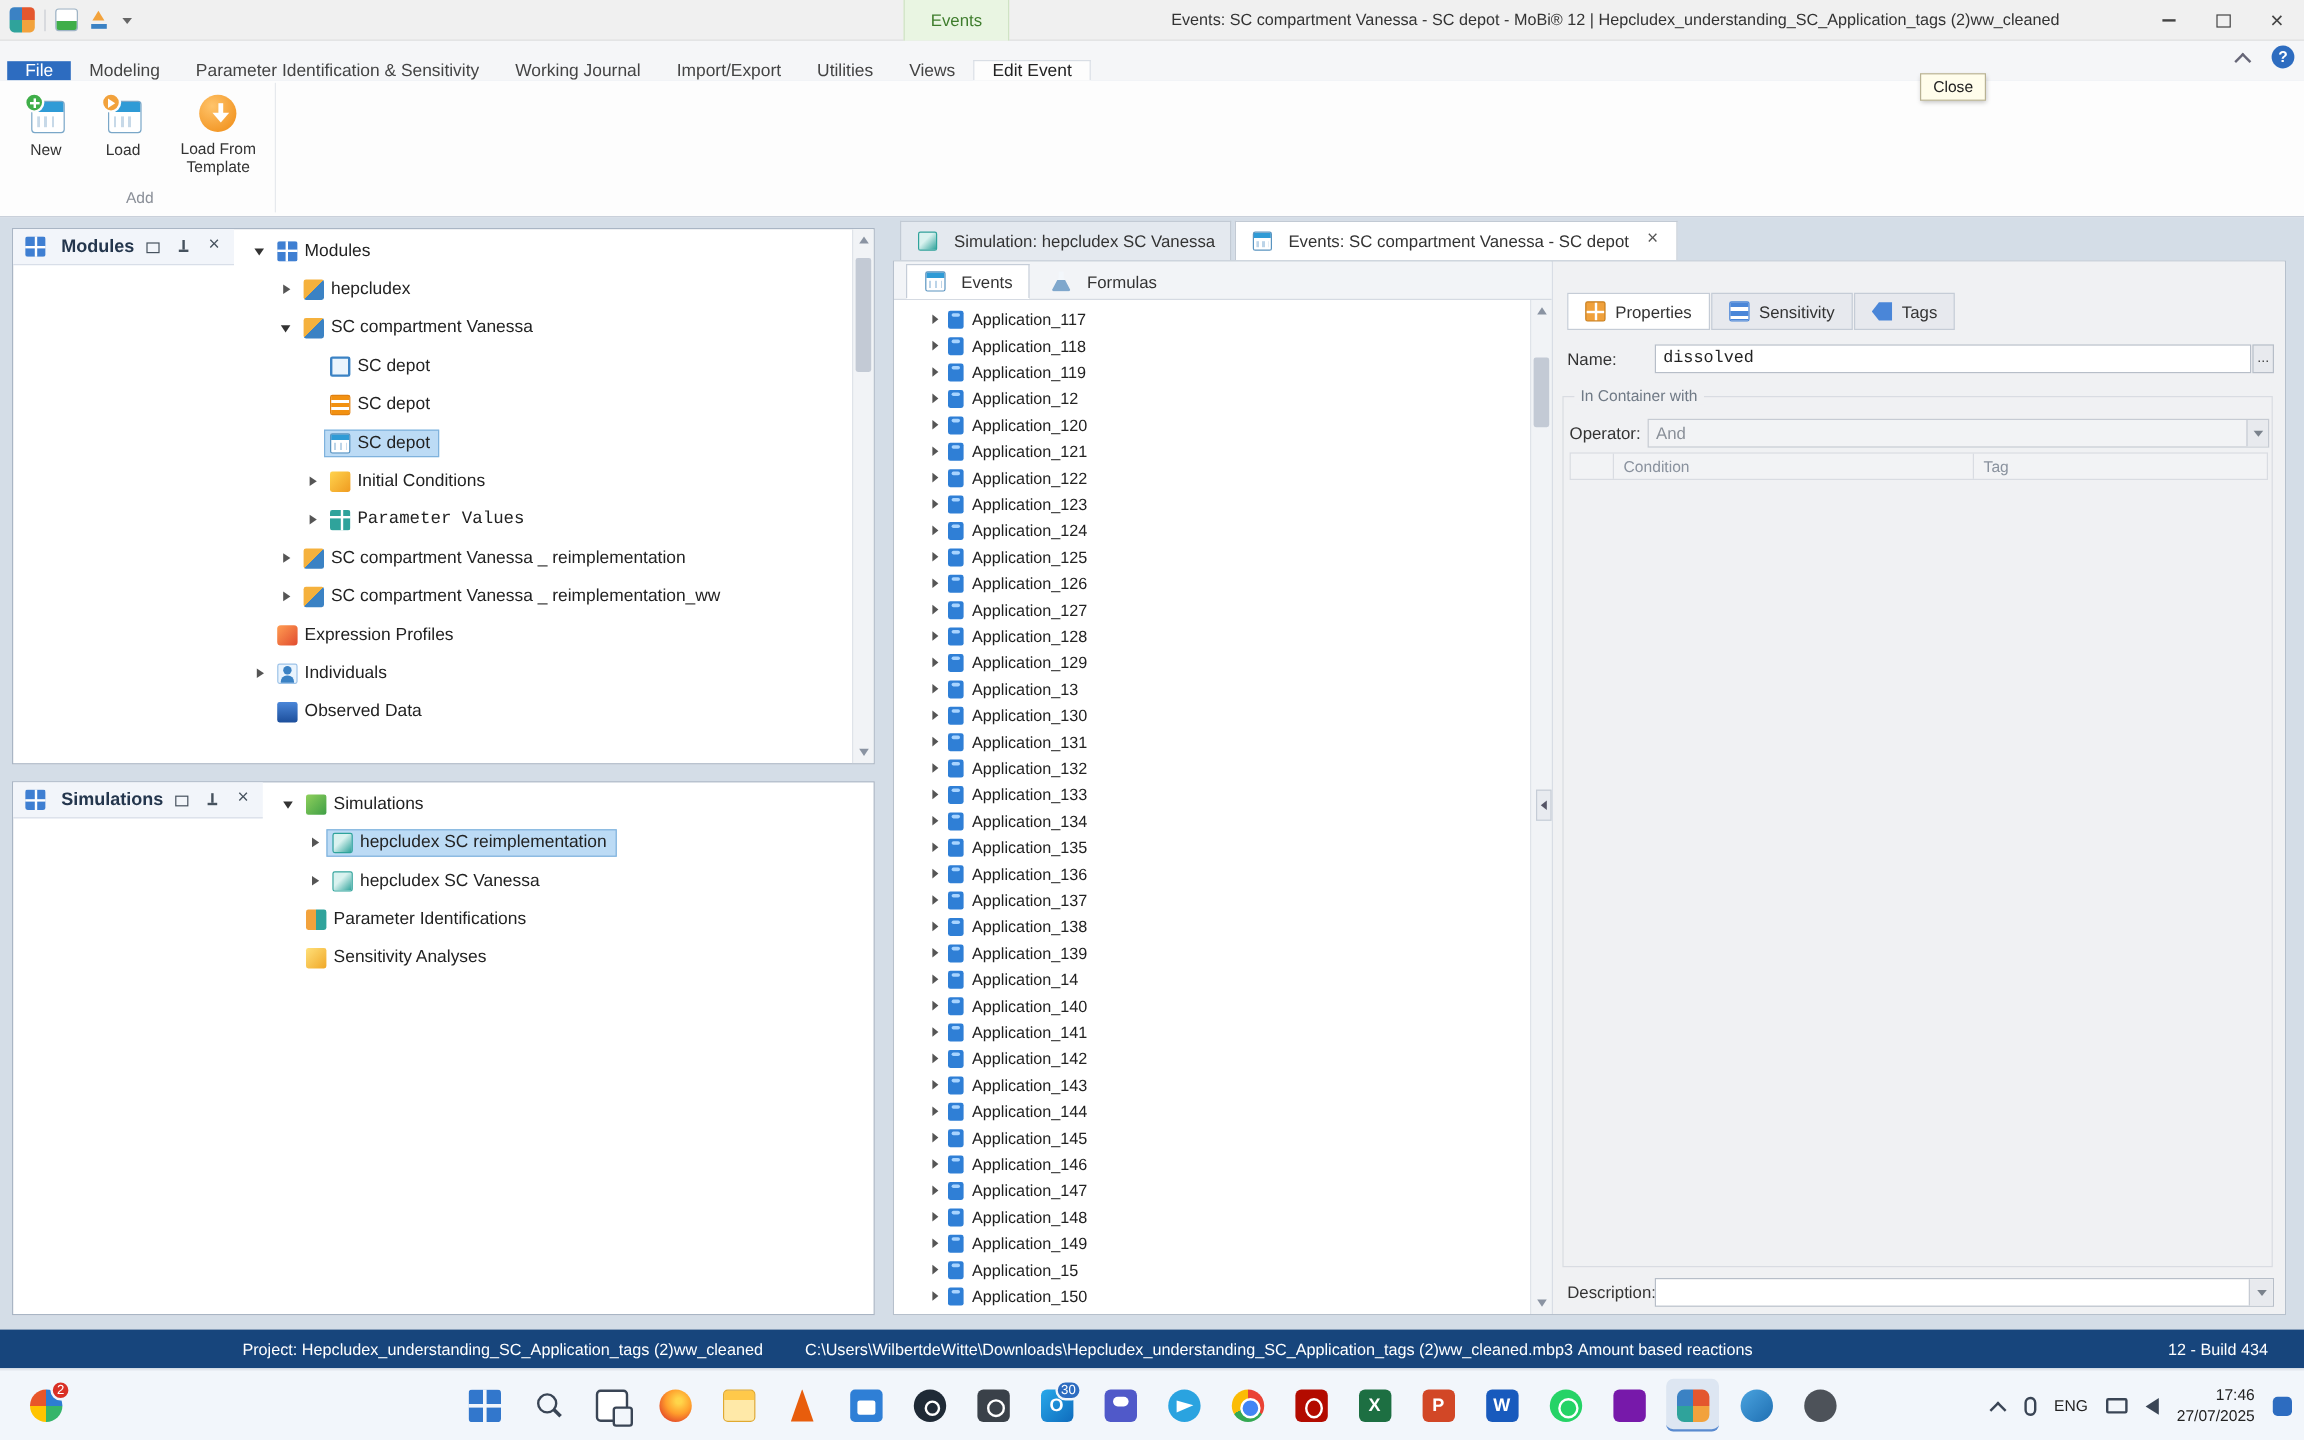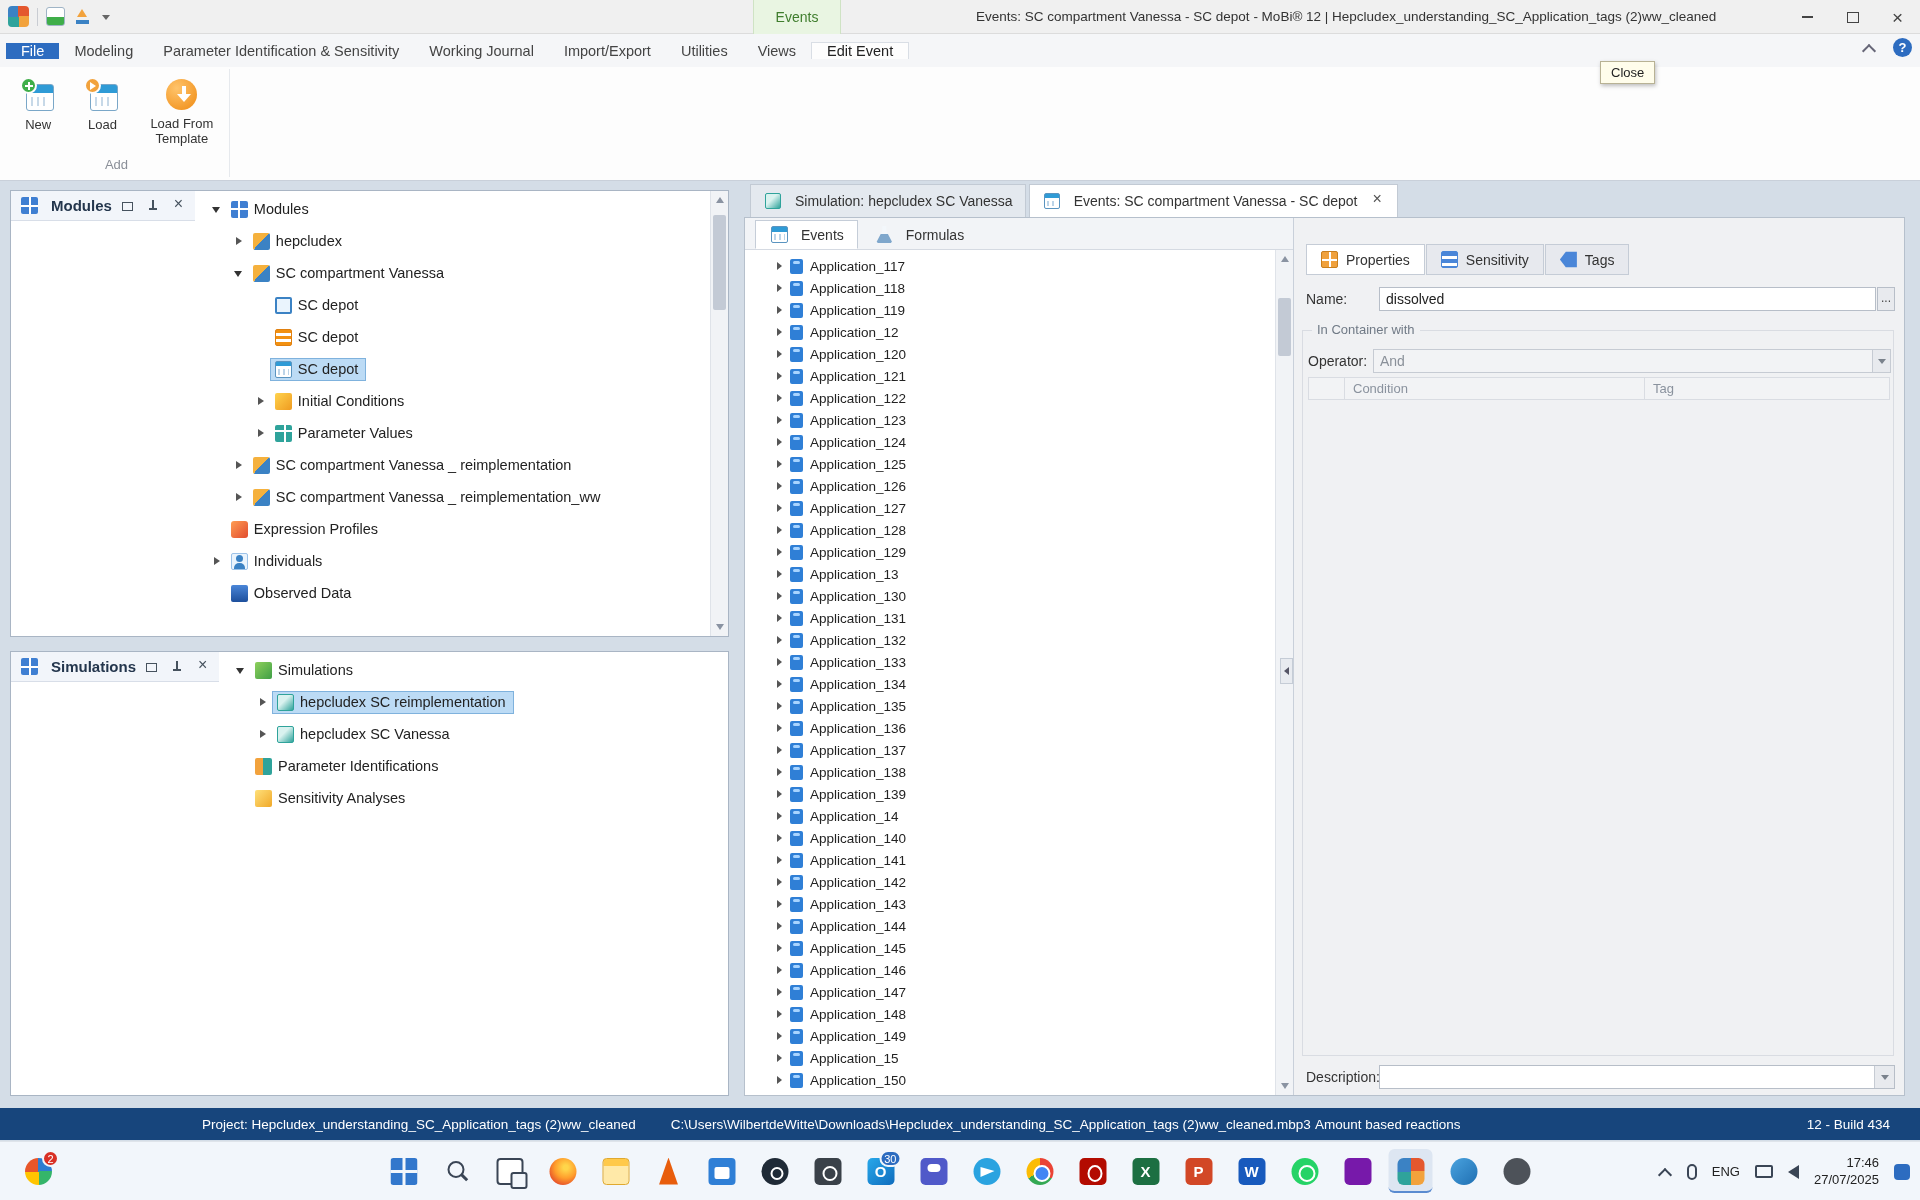--- a/index.html
+++ b/index.html
@@ -19,21 +19,21 @@
   .qa-caret::before{content:"";position:absolute;left:2px;top:4px;border-top:5px solid #666;border-left:4px solid transparent;border-right:4px solid transparent}
   .context-tab{position:absolute;left:753px;top:0;width:88px;height:34px;background:#e9f5e2;border-left:1px solid #cfe3c4;border-right:1px solid #cfe3c4;color:#3f7d2d;display:flex;align-items:center;justify-content:center;font-size:14px}
   .win-title{position:absolute;left:976px;top:0;height:34px;line-height:34px;font-size:13.5px;color:#333;white-space:nowrap}
   .win-controls{position:absolute;right:0;top:0;height:34px;display:flex}
   .win-btn{width:45px;height:34px;display:flex;align-items:center;justify-content:center;position:relative}
   .wb-min::before{content:"";width:11px;height:2px;background:#444}
   .wb-max::before{content:"";width:10px;height:9px;border:1.5px solid #444}
   .wb-close::before{content:"×";font-size:19px;color:#444;line-height:1}
 
   
-  .menubar{position:absolute;top:34px;left:0;width:1920px;height:33px;background:#f5f6f8;display:flex;align-items:center;padding-left:6px}
+  .menubar{position:absolute;top:34px;left:0;width:1920px;height:33px;background:#f5f6f8;display:flex;align-items:flex-end;padding-left:6px}
   .mtab{padding:0 15px;display:flex;align-items:center;font-size:14.5px;color:#444;cursor:default}
   .mtab.file{background:#2d6cc0;color:#fff}
   .mtab.active{background:#fdfdfd;border:1px solid #d9dee5;border-bottom:none;color:#222}
   .ribbon-controls{position:absolute;right:8px;top:38px;display:flex;gap:16px;align-items:center}
   .rc-chevron{width:16px;height:16px;position:relative}
   .rc-chevron::before{content:"";position:absolute;left:3px;top:6px;width:8px;height:8px;border-left:2px solid #667;border-top:2px solid #667;transform:rotate(45deg)}
   .rc-help{width:19px;height:19px;border-radius:50%;background:#2d6cc0;color:#fff;display:flex;align-items:center;justify-content:center}
   .rc-help::before{content:"?";font-size:13px;font-weight:bold}
 
   
@@ -135,21 +135,21 @@
 
   
   .propspane{flex:1;background:#f0f1f3;position:relative}
   .collapse-btn{position:absolute;left:-14px;top:440px;width:13px;height:26px;background:#e8ebf0;border:1px solid #c5ccd6;display:flex;align-items:center;justify-content:center;z-index:5}
   .collapse-btn::before{content:"";border-right:5px solid #556;border-top:4px solid transparent;border-bottom:4px solid transparent}
   .proptabs{position:absolute;left:12px;top:26px;display:flex;gap:1px}
   .proptab{display:flex;align-items:center;gap:8px;padding:6px 14px;font-size:14px;background:#e7e9ee;border:1px solid #c5ccd6;color:#333}
   .proptab.active{background:#fff}
   .proptab .ticon{margin:0}
   .flabel{position:absolute;font-size:14px;color:#333}
-  .name-field{position:absolute;left:85px;top:69px;width:497px;height:24px;background:#fff;border:1px solid #b7bec8;font-size:14px;padding:0 6px;font-family:Liberation Sans, sans-serif;color:#222}
+  .name-field{position:absolute;left:85px;top:69px;width:497px;height:24px;background:#fff;border:1px solid #b7bec8;font-size:14px;padding:0 6px;font-family:Liberation Mono, monospace;color:#222}
   .ellipsis-btn{position:absolute;left:583px;top:69px;width:18px;height:24px;background:#e8eaee;border:1px solid #b7bec8;font-size:12px;line-height:20px;text-align:center;color:#444}
   .groupbox{position:absolute;left:8px;top:112px;width:592px;height:726px;border:1px solid #d9dce2}
   .groupbox-label{position:absolute;left:18px;top:104px;background:#f0f1f3;padding:0 5px;font-size:13px;color:#707a86}
   .op-combo{position:absolute;left:79px;top:131px;width:518px;height:24px;background:#f2f3f5;border:1px solid #c6cbd3;display:flex;align-items:center;padding:0 6px;font-size:14px;color:#8a9099}
   .op-caret{margin-left:auto;width:18px;height:100%;display:flex;align-items:center;justify-content:center;background:#e8eaee;margin-right:-6px;border-left:1px solid #c6cbd3}
   .op-caret::before{content:"";border-top:5px solid #7a828c;border-left:4px solid transparent;border-right:4px solid transparent}
   .gridheader{position:absolute;left:14px;top:159px;right:14px;height:23px;display:flex;background:#f2f3f5;border:1px solid #d9dce2}
   .gh-cell{border-right:1px solid #d9dce2;display:flex;align-items:center;padding:0 8px;font-size:13px;color:#8a929e}
   .gh-ind{width:36px;flex:none}
   .gh-condition{width:300px;flex:none}
@@ -342,21 +342,21 @@
               <span class="tlabel">SC depot</span>
             </span>
           </div>
           <div class="trow" style="padding-left: 58px;">
             <span class="expander closed"></span>
             <span class="hl">
               <span class="ticon ic-initial-conditions"></span>
               <span class="tlabel">Initial Conditions</span>
             </span>
           </div>
-          <div class="trow" style="padding-left: 58px;">
+          <div class="trow" style="padding-left: 58px; font-family: Liberation Mono, monospace;">
             <span class="expander closed"></span>
             <span class="hl">
               <span class="ticon ic-parameter-values"></span>
               <span class="tlabel">Parameter Values</span>
             </span>
           </div>
           <div class="trow" style="padding-left: 36px;">
             <span class="expander closed"></span>
             <span class="hl">
               <span class="ticon ic-module"></span>

